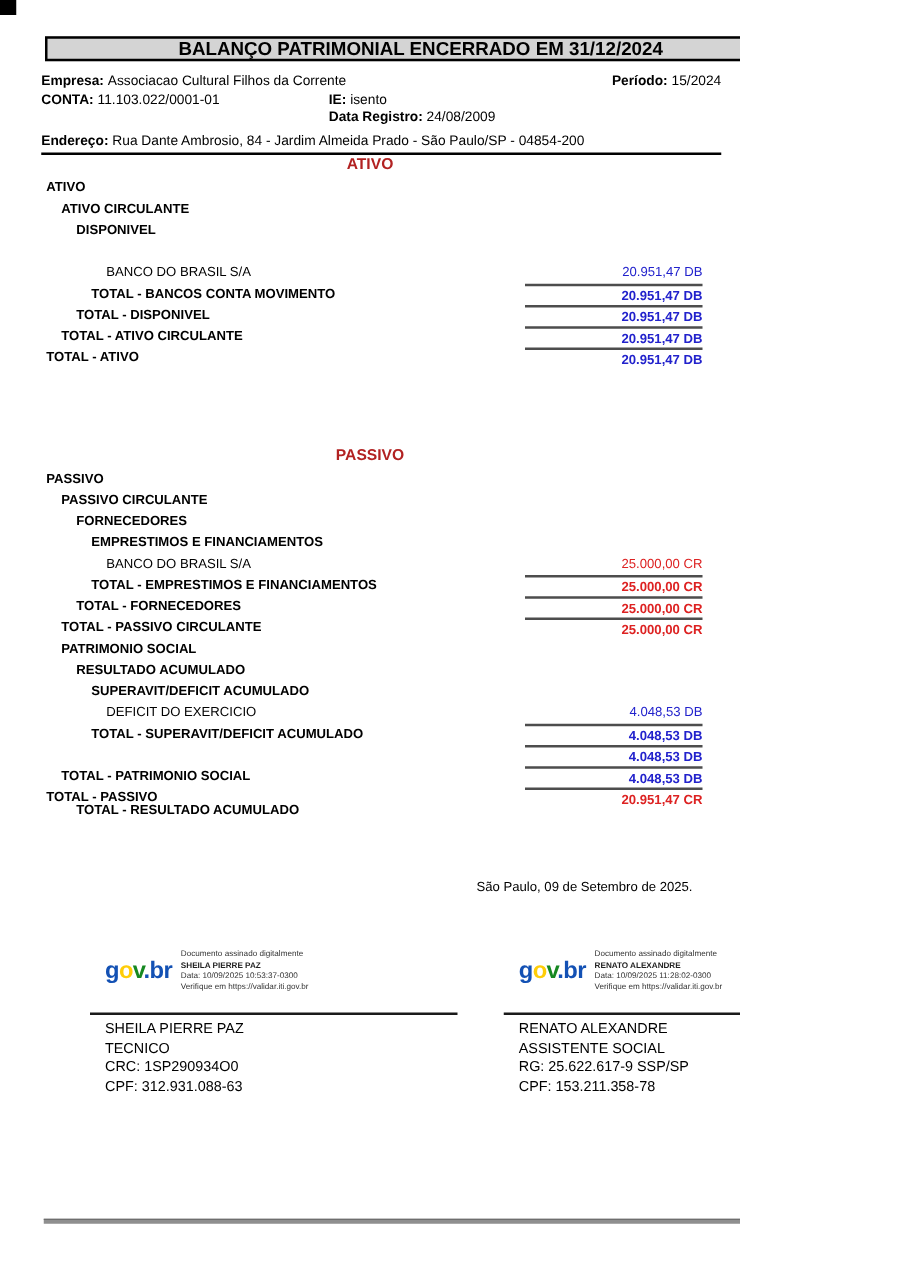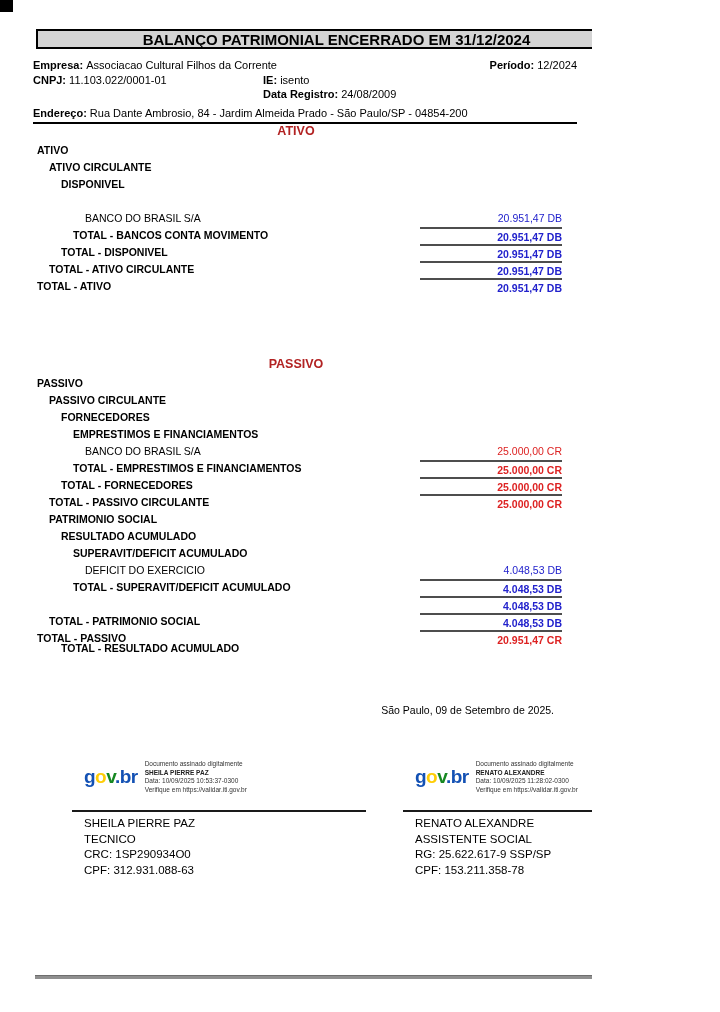--- a/index.html
+++ b/index.html
@@ -58,24 +58,24 @@
 
   <div class="header-bar">
     <div class="title-cell">BALANÇO PATRIMONIAL ENCERRADO EM 31/12/2024</div>
     <div class="folha-cell">Folha: 1</div>
   </div>
 
   <div class="info">
     <div class="irow">
       <span><b>Empresa:</b>&nbsp;<span>Associacao Cultural Filhos da Corrente</span></span>
       <span class="spacer"></span>
-      <span><b>Período:</b>&nbsp;<span>12/2024</span></span>
+      <span><b>Período:</b>&nbsp;<span>15/2024</span></span>
     </div>
     <div class="irow">
-      <span class="icol-l"><b>CNPJ:</b>&nbsp;<span>11.103.022/0001-01</span></span>
+      <span class="icol-l"><b>CONTA:</b>&nbsp;<span>11.103.022/0001-01</span></span>
       <span><b>IE:</b>&nbsp;<span>isento</span></span>
     </div>
     <div class="irow">
       <span class="icol-l"></span>
       <span><b>Data Registro:</b>&nbsp;<span>24/08/2009</span></span>
     </div>
     <div class="endereco-row">
       <b>Endereço:</b>&nbsp;<span>Rua Dante Ambrosio, 84 - Jardim Almeida Prado - São Paulo/SP - 04854-200</span>
     </div>
   </div>

